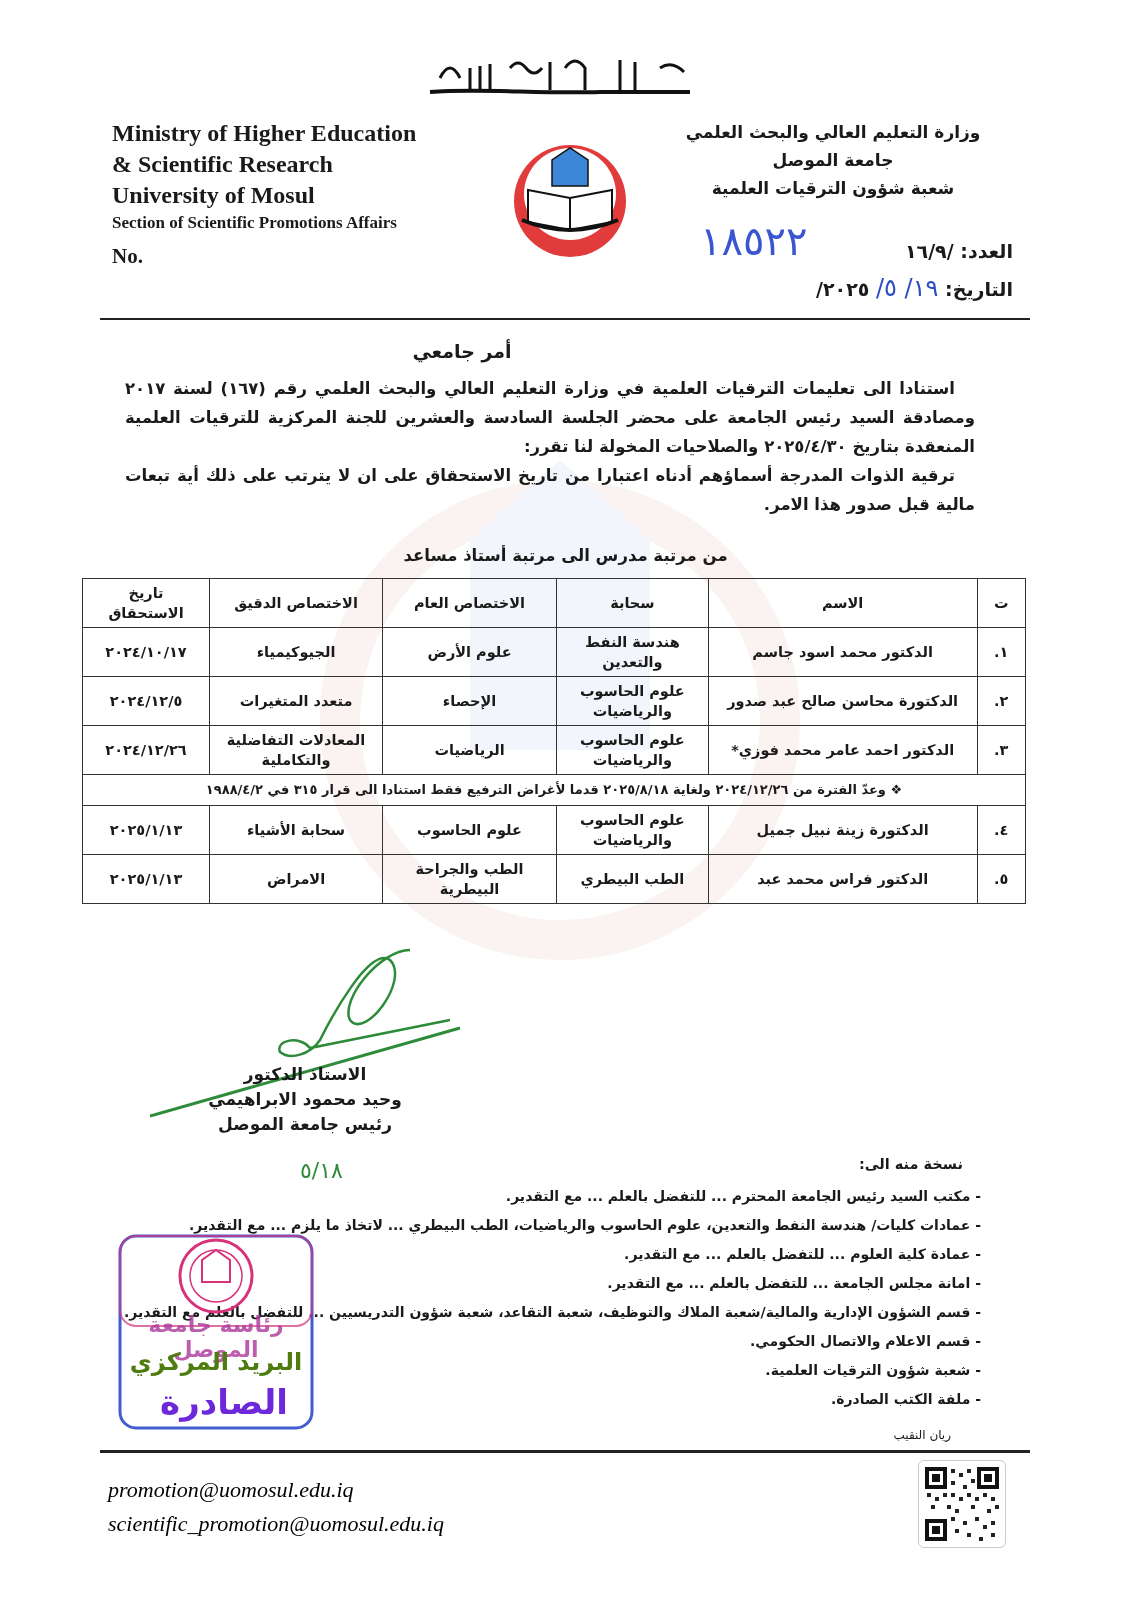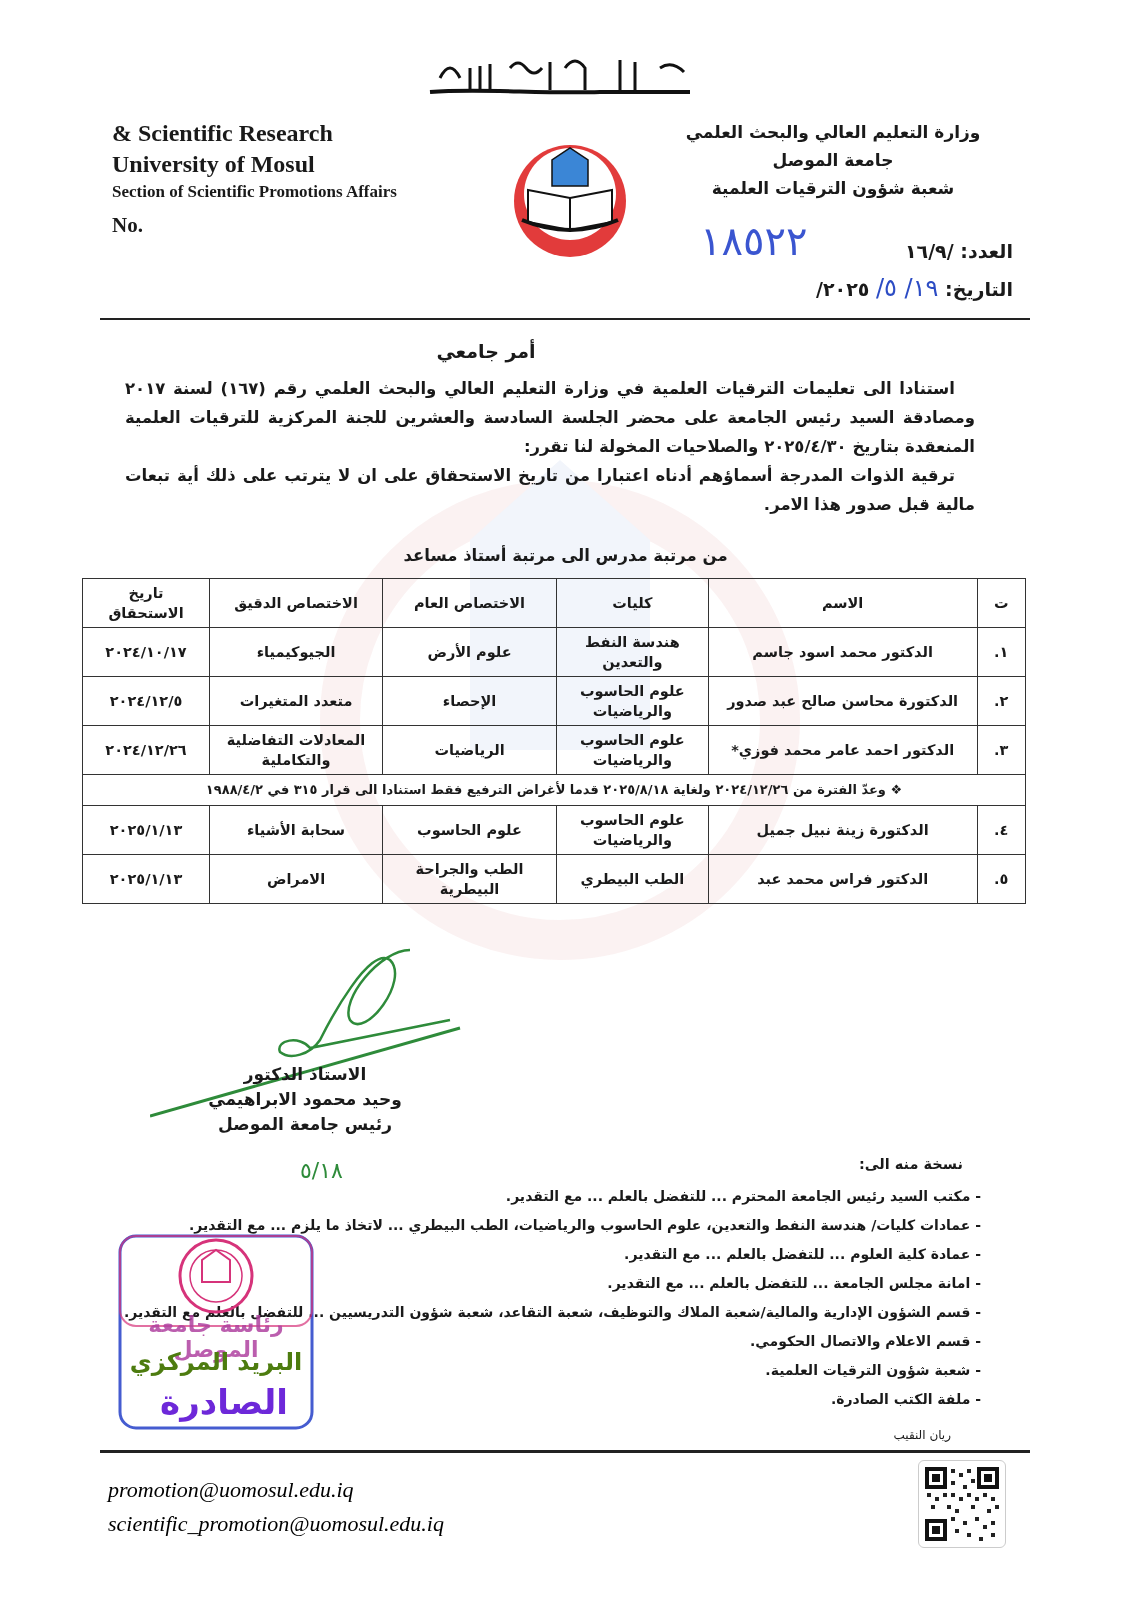--- a/index.html
+++ b/index.html
@@ -21,21 +21,21 @@
   #ar-block { right: 118px; top: 118px; width: 360px; text-align: center; }
   #ar-block div { font-size: 17px; line-height: 28px; }
   #ar-no { right: 118px; top: 240px; font-size: 19px; }
   #ar-date { right: 118px; top: 274px; font-size: 19px; }
   .handwritten { color: #2c4cc4; font-family: "DejaVu Sans", sans-serif; font-weight: normal; }
   #hand-no { left: 700px; top: 218px; font-size: 40px; letter-spacing: 10px; color:#3a55d0; }
 
   #header-rule { left: 100px; top: 318px; width: 930px; height: 2px; background: #222; }
 
   
-  #title { left: 0; width: 924px; top: 340px; text-align: center; font-size: 19px; margin-left: 24px; }
+  #title { left: 0; width: 924px; top: 340px; text-align: center; font-size: 19px; }
   #body-text { right: 156px; top: 374px; width: 850px; font-size: 16.5px; line-height: 29px; text-align: justify; }
   #body-text p { margin: 0; }
   #body-text .indent { text-indent: 20px; }
   #table-caption { left: 0; width: 1131px; top: 546px; text-align: center; font-size: 16.5px; }
 
   
   #promo-table { left: 82px; top: 578px; width: 944px; border-collapse: collapse; direction: rtl; }
   #promo-table th, #promo-table td { border: 1.5px solid #333; text-align: center; font-family: "DejaVu Sans", sans-serif; font-weight: bold; font-size: 14.5px; line-height: 20px; padding: 2px 6px; }
   #promo-table th { height: 44px; }
   #promo-table td { height: 44px; }
@@ -74,20 +74,21 @@
   <circle cx="240" cy="300" r="220" fill="none" stroke="#c03030" stroke-width="40"></circle>
   <path d="M150 120 L240 40 L330 120 L330 330 L150 330 Z" fill="#3060c0"></path>
 </svg>
 
 <svg id="basmala" class="abs" viewBox="0 0 290 56">
   <path d="M10 44 C60 40 120 46 180 44 L270 44" stroke="#111" stroke-width="4" fill="none"></path>
   <path d="M20 30 q10 -20 20 0 M50 20 v22 M60 18 v24 M70 16 v26 M90 20 q8 -10 16 0 q8 10 16 0 M130 14 v28 M145 20 q10 -14 20 0 v22 M200 12 v32 M215 14 v30 M240 20 q12 -8 24 4" stroke="#111" stroke-width="3" fill="none"></path>
 </svg>
 
 <div id="en-block" class="abs en">
+  <div class="l1">Ministry of Higher Education</div>
   <div class="l1">&amp; Scientific Research</div>
   <div class="l1">University of Mosul</div>
   <div class="l4">Section of Scientific Promotions Affairs</div>
   <div class="l5">No.</div>
 </div>
 
 <svg id="logo" class="abs" viewBox="0 0 124 118">
   <circle cx="62" cy="59" r="56" fill="#e23b3b"></circle>
   <circle cx="62" cy="52" r="46" fill="#ffffff"></circle>
   <path d="M44 44 L44 18 L62 6 L80 18 L80 44 Z" fill="#3b86d6" stroke="#111" stroke-width="1.5"></path>
@@ -121,21 +122,21 @@
   <p class="indent">استنادا الى تعليمات الترقيات العلمية في وزارة التعليم العالي والبحث العلمي رقم (١٦٧) لسنة ٢٠١٧ ومصادقة السيد رئيس الجامعة على محضر الجلسة السادسة والعشرين للجنة المركزية للترقيات العلمية المنعقدة بتاريخ ٢٠٢٥/٤/٣٠ والصلاحيات المخولة لنا تقرر:</p>
   <p class="indent">ترقية الذوات المدرجة أسماؤهم أدناه اعتبارا من تاريخ الاستحقاق على ان لا يترتب على ذلك أية تبعات مالية قبل صدور هذا الامر.</p>
 </div>
 <div id="table-caption" class="abs ar">من مرتبة مدرس الى مرتبة أستاذ مساعد</div>
 
 <table id="promo-table" class="abs">
   <thead>
     <tr>
       <th class="col-num">ت</th>
       <th class="col-name">الاسم</th>
-      <th class="col-college">كليات</th>
+      <th class="col-college">سحابة</th>
       <th class="col-gen">الاختصاص العام</th>
       <th class="col-spec">الاختصاص الدقيق</th>
       <th class="col-date">تاريخ الاستحقاق</th>
     </tr>
   </thead>
   <tbody>
     <tr>
       <td class="num">١.</td>
       <td>الدكتور محمد اسود جاسم</td>
       <td>هندسة النفط والتعدين</td>

